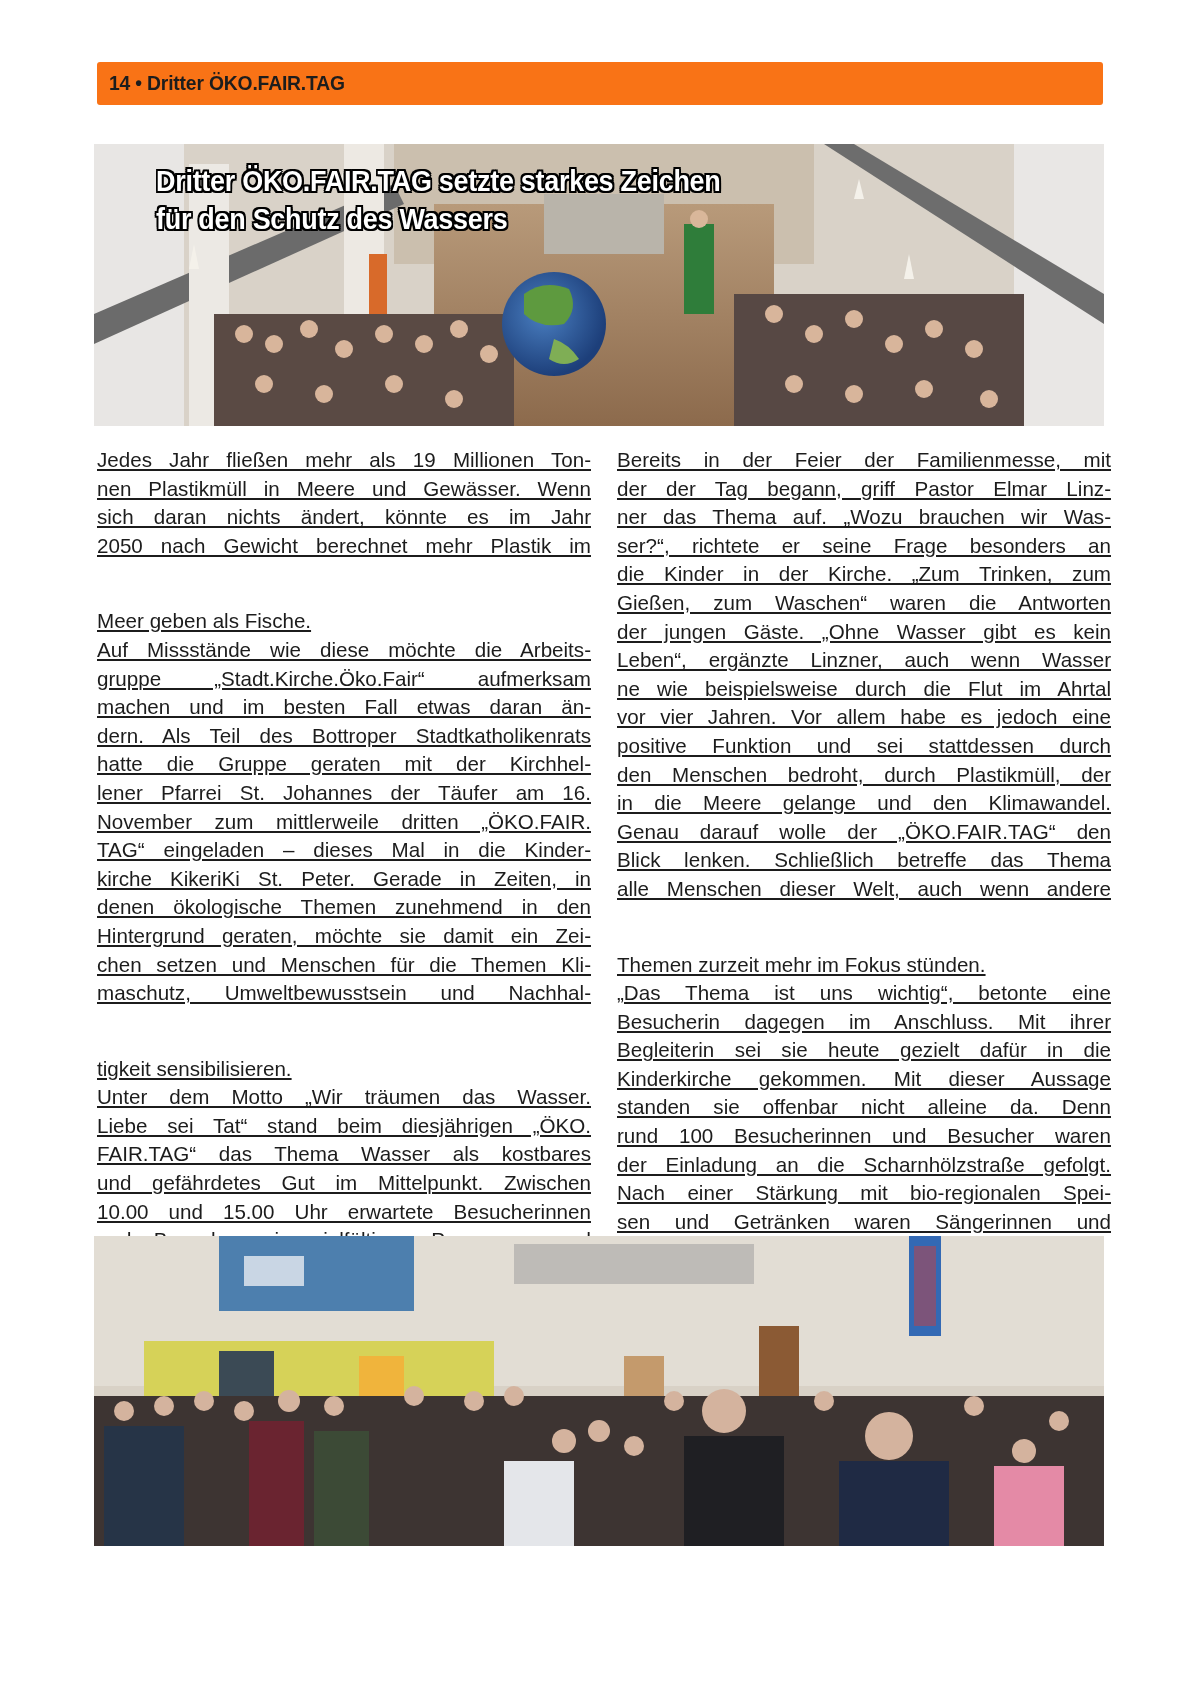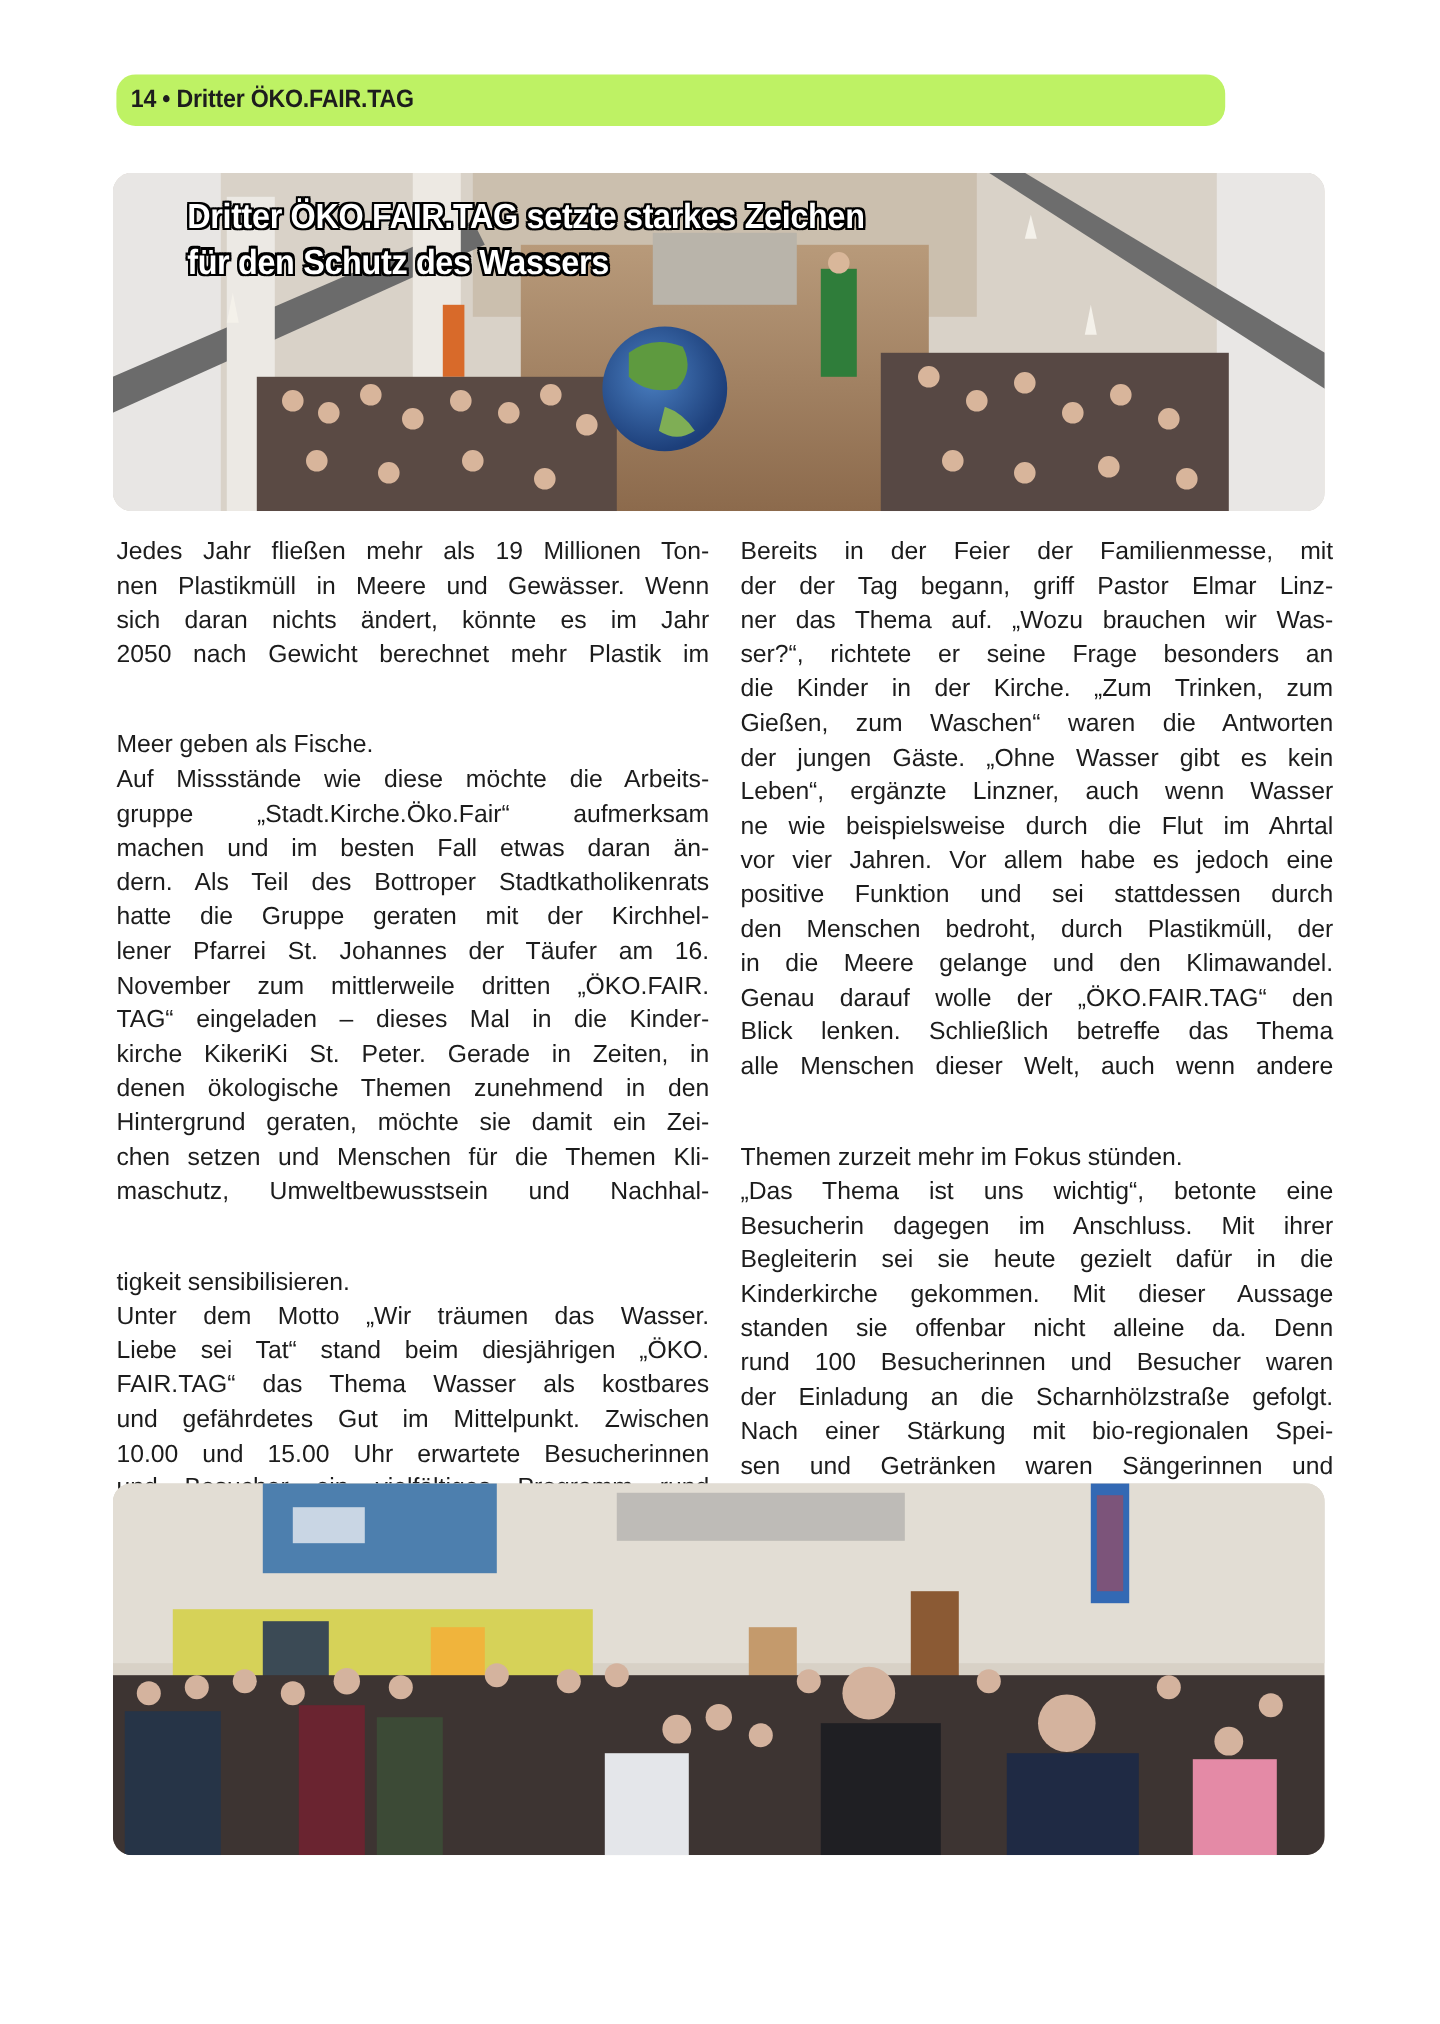--- a/index.html
+++ b/index.html
@@ -1,37 +1,37 @@
 <!DOCTYPE html>
 <html><head>
 <meta charset="utf-8">
 <style>
   html, body { margin: 0; padding: 0; background: #ffffff; }
   body { width: 1200px; height: 1687px; position: relative; overflow: hidden;
          font-family: "Liberation Sans", sans-serif; color: #1a1a1a; }
 
-  .header-bar { position: absolute; left: 97px; top: 62px; width: 924px; height: 43px;
-                background: #bef264; border-radius: 16px; }
+  .header-bar { position: absolute; left: 97px; top: 62px; width: 1006px; height: 43px;
+                background: #f97316; border-radius: 3px; }
   .header-title { position: absolute; left: 12px; top: 9px; font-size: 21px; font-weight: bold;
                   color: #1d1d1d; letter-spacing: -0.2px; transform: scaleX(0.92); transform-origin: left center;
                   white-space: nowrap; }
 
-  .photo { position: absolute; left: 94px; width: 1010px; overflow: hidden; border-radius: 16px; }
+  .photo { position: absolute; left: 94px; width: 1010px; overflow: hidden; }
   .photo-top { top: 144px; height: 282px; }
   .photo-bottom { top: 1236px; height: 310px; }
 
   .headline { position: absolute; left: 62px; top: 18px; font-size: 29px; font-weight: bold;
               color: #ffffff; line-height: 38px; letter-spacing: -0.3px;
               transform: scaleX(0.93); transform-origin: left top;
               text-shadow: -2px -2px 0 #000, 2px -2px 0 #000, -2px 2px 0 #000, 2px 2px 0 #000,
                            0 -2px 0 #000, 0 2px 0 #000, -2px 0 0 #000, 2px 0 0 #000; }
   .headline div { white-space: nowrap; }
 
   .column { position: absolute; top: 446px; width: 494px; font-size: 20.6px; line-height: 28.6px;
-            text-align: justify; color: #1c1c1c; }
+            text-align: justify; color: #1c1c1c; text-decoration: underline; }
   .col-left { left: 97px; }
   .col-right { left: 617px; }
   .line { display: block; white-space: nowrap; text-align-last: justify; text-align: justify; }
   .line.last { text-align-last: left; margin-top: 47px; }
 </style>
 </head>
 <body>
 
 <div class="header-bar">
   <span class="header-title">14 • Dritter ÖKO.FAIR.TAG</span>

